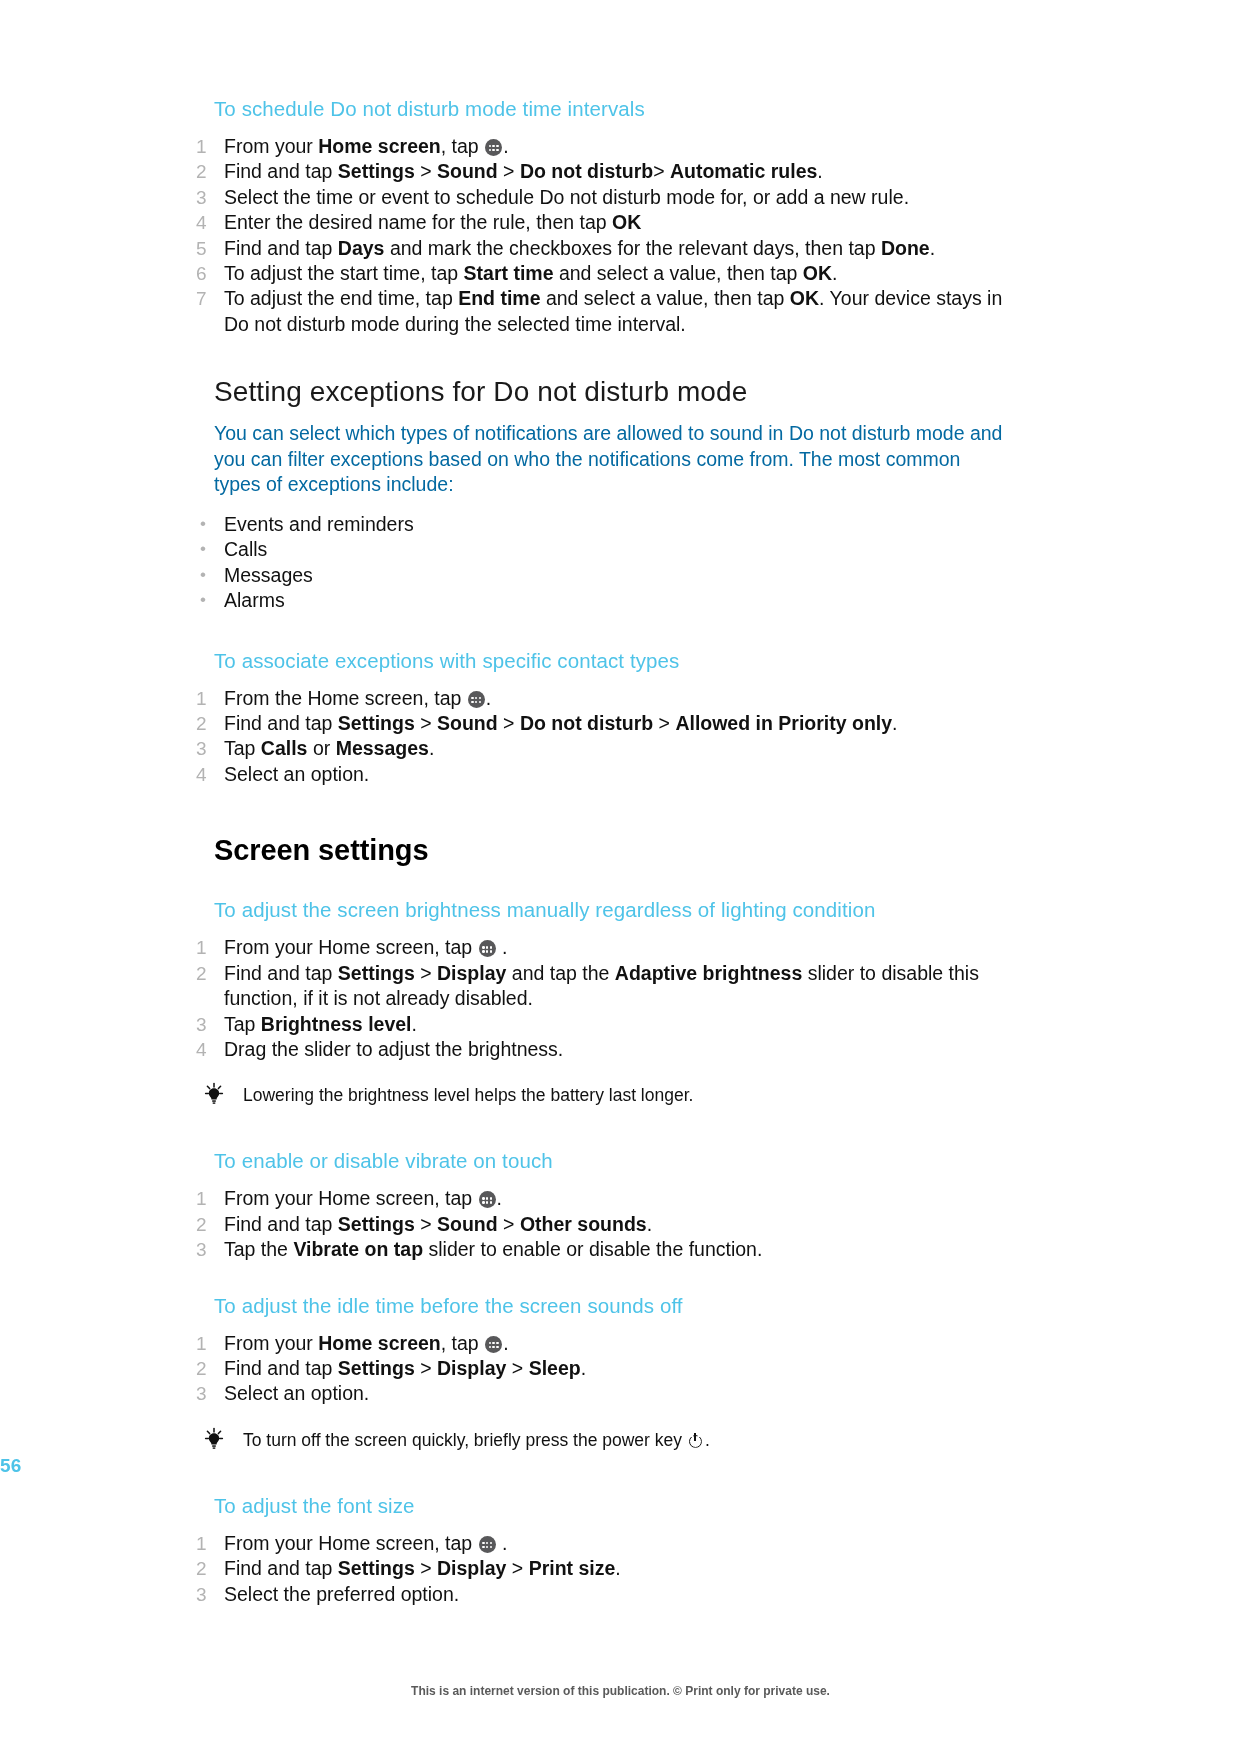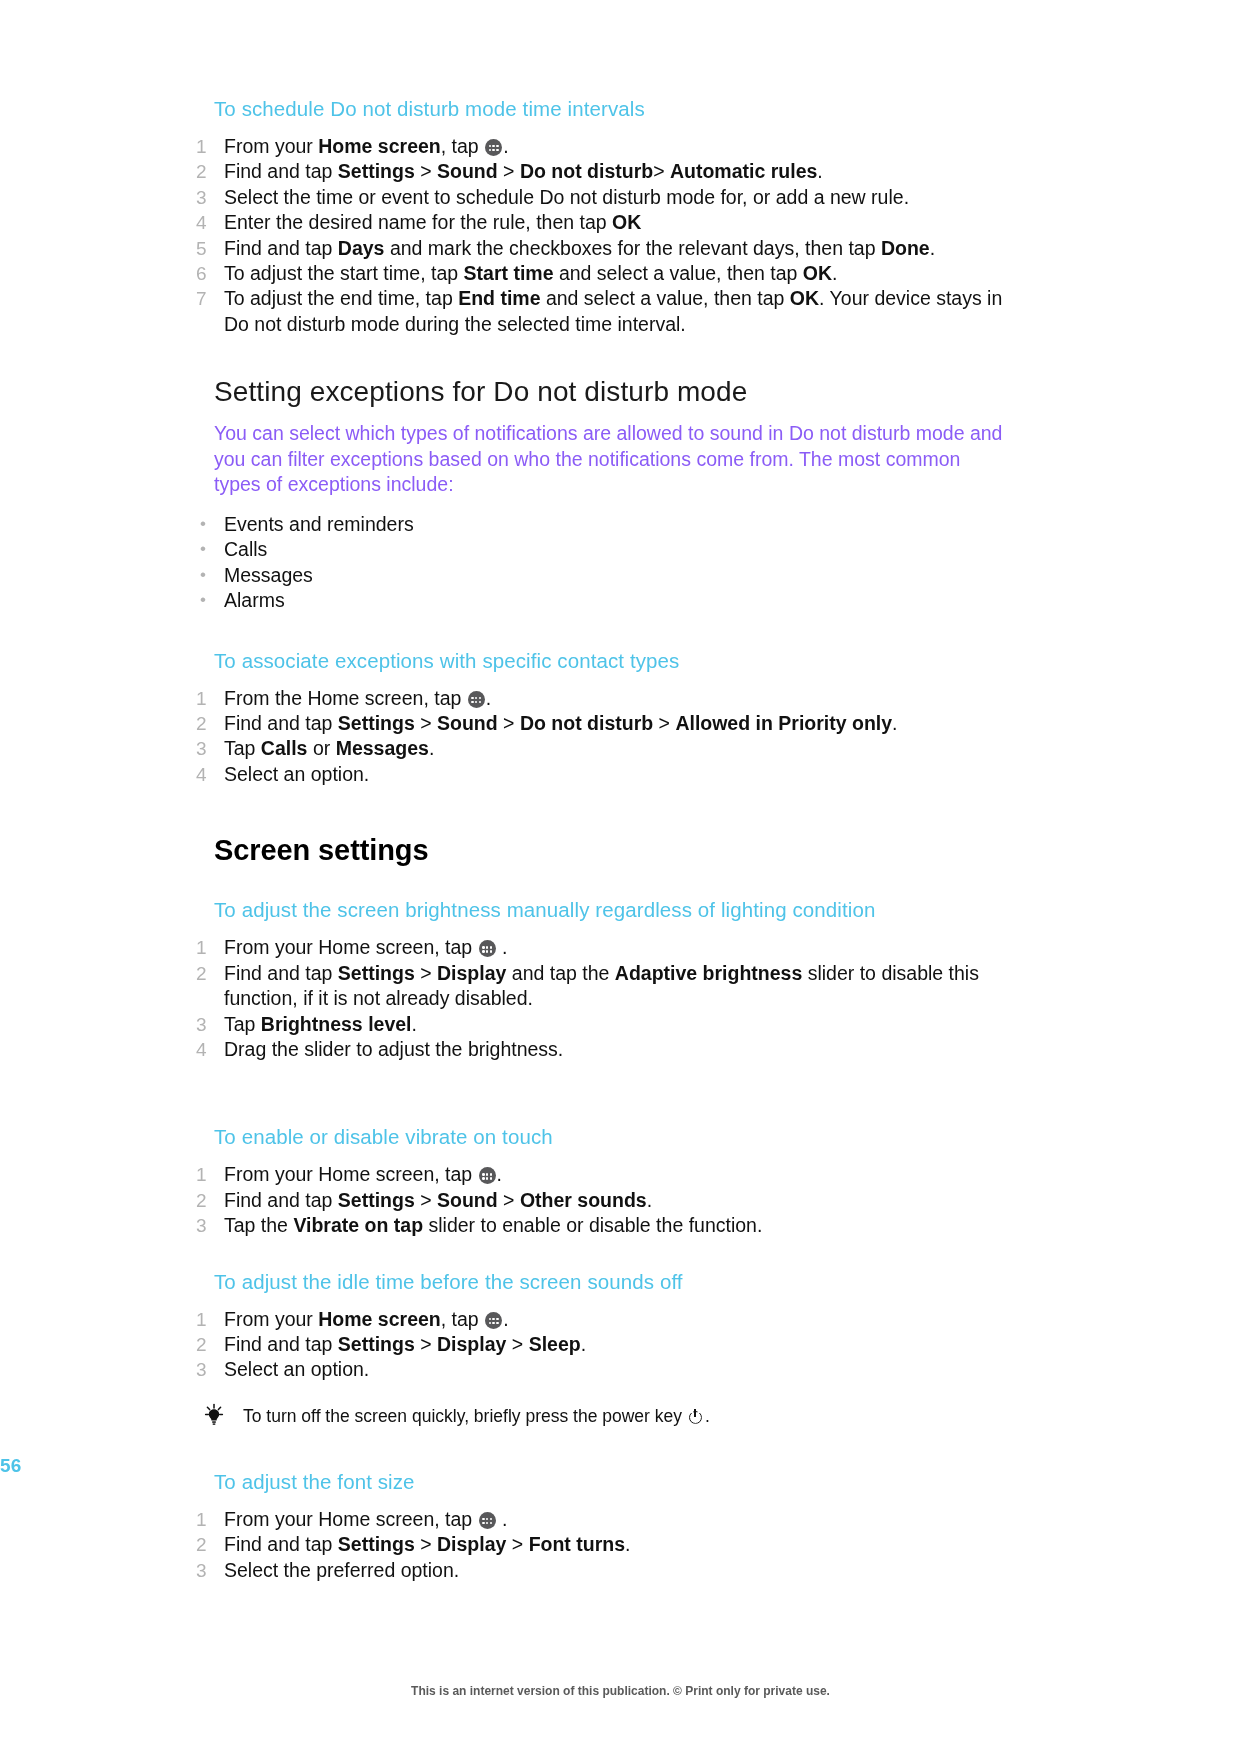--- a/index.html
+++ b/index.html
@@ -53,21 +53,21 @@
     font-weight: bold;
     color: #000;
     margin: 0 0 16px 18px;
     letter-spacing: -0.1px;
   }
 
   p.body {
     font-size: 19.5px;
     line-height: 25.6px;
     margin: 0 0 0 18px;
-    color: #8b5cf6;
+    color: #0369a1;
   }
 
   
   ol.steps {
     list-style: none;
     margin: 0;
     padding: 0;
     font-size: 19.5px;
     line-height: 25.4px;
   }
@@ -261,20 +261,35 @@
 
     <ol class="steps">
       <li><span class="num">1</span>From your Home screen, tap <span class="appicon"><i></i><i></i><i></i><i></i><i></i><i></i></span> .</li>
       <li><span class="num">2</span>Find and tap <b>Settings</b> <span class="gt">&gt;</span> <b>Display</b> and tap the <b>Adaptive brightness</b> slider to disable this function, if it is not already disabled.</li>
       <li><span class="num">3</span>Tap <b>Brightness level</b>.</li>
       <li><span class="num">4</span>Drag the slider to adjust the brightness.</li>
     </ol>
 
     <div class="gap-22"></div>
 
+    <div class="tip">
+      <svg class="bulb" viewBox="0 0 26 26">
+        <g stroke="#111" stroke-width="1.5" stroke-linecap="round">
+          <line x1="13" y1="2.5" x2="13" y2="6"></line>
+          <line x1="6.4" y1="5.2" x2="8.6" y2="7.6"></line>
+          <line x1="19.6" y1="5.2" x2="17.4" y2="7.6"></line>
+          <line x1="4.6" y1="12.4" x2="7.3" y2="12.4"></line>
+          <line x1="21.4" y1="12.4" x2="18.7" y2="12.4"></line>
+        </g>
+        <path d="M13 7.2c-3.1 0-5.2 2.3-5.2 5.1 0 2.1 1.3 3.3 2 4.3.5.7.6 1.3.6 2h5.2c0-.7.1-1.3.6-2 .7-1 2-2.2 2-4.3 0-2.8-2.1-5.1-5.2-5.1z" fill="#111"></path>
+        <rect x="11.2" y="19.3" width="3.6" height="1.5" fill="#111"></rect>
+        <rect x="11.7" y="21.4" width="2.6" height="1.4" fill="#111"></rect>
+      </svg>
+      <span>Lowering the brightness level helps the battery last longer.</span>
+    </div>
 
     <div class="gap-40"></div>
 
     <h3 class="sub-head">To enable or disable vibrate on touch</h3>
 
     <ol class="steps">
       <li><span class="num">1</span>From your Home screen, tap <span class="appicon"><i></i><i></i><i></i><i></i><i></i><i></i></span>.</li>
       <li><span class="num">2</span>Find and tap <b>Settings</b> <span class="gt">&gt;</span> <b>Sound</b> <span class="gt">&gt;</span> <b>Other sounds</b>.</li>
       <li><span class="num">3</span>Tap the <b>Vibrate on tap</b> slider to enable or disable the function.</li>
     </ol>
@@ -306,21 +321,21 @@
       </svg>
       <span>To turn off the screen quickly, briefly press the power key </span><span class="powerkey"><span class="ring"></span><span class="bar"></span></span><span>.</span>
     </div>
 
     <div class="gap-40"></div>
 
     <h3 class="sub-head">To adjust the font size</h3>
 
     <ol class="steps">
       <li><span class="num">1</span>From your Home screen, tap <span class="appicon"><i></i><i></i><i></i><i></i><i></i><i></i></span> .</li>
-      <li><span class="num">2</span>Find and tap <b>Settings</b> <span class="gt">&gt;</span> <b>Display</b> <span class="gt">&gt;</span> <b>Font turns</b>.</li>
+      <li><span class="num">2</span>Find and tap <b>Settings</b> <span class="gt">&gt;</span> <b>Display</b> <span class="gt">&gt;</span> <b>Print size</b>.</li>
       <li><span class="num">3</span>Select the preferred option.</li>
     </ol>
 
   </div>
 
   <div class="page-number">56</div>
 
   <div class="footer-note">This is an internet version of this publication. © Print only for private use.</div>
 </div>
 

